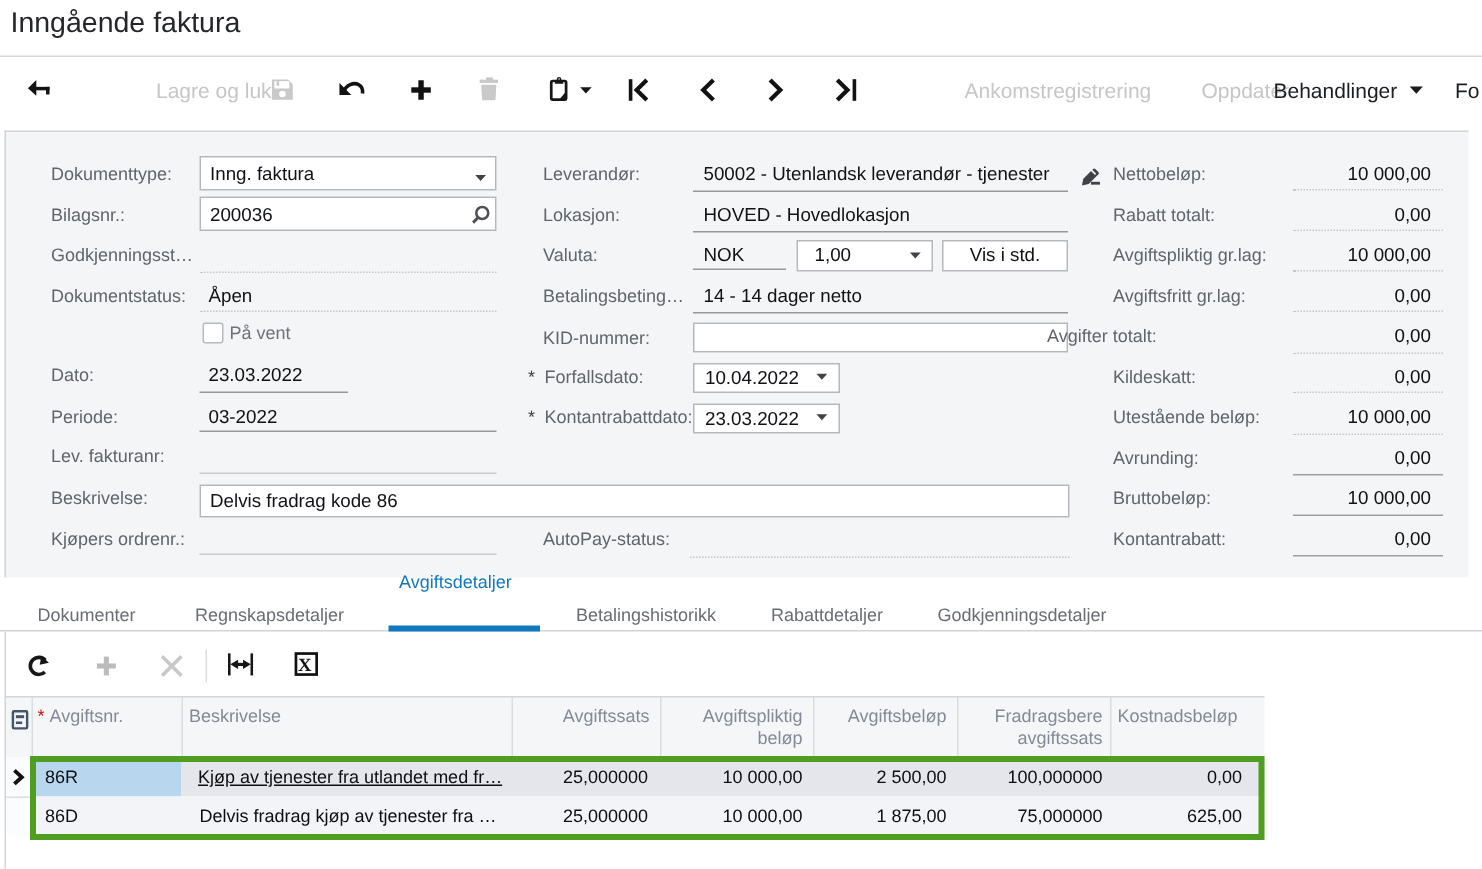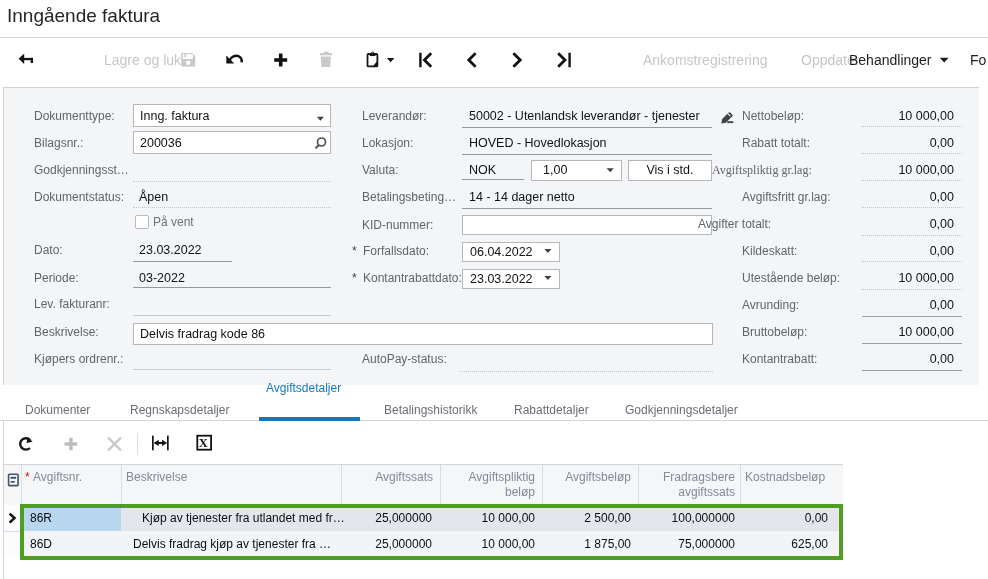--- a/index.html
+++ b/index.html
@@ -78,28 +78,28 @@
 <div class="ul-s" style="left:462px;top:154px;width:250px;"></div>
 <div class="val" style="left:469px;top:161px;">NOK</div>
 <div class="ul-s" style="left:462px;top:179px;width:62px;"></div>
 <div class="box" style="left:531px;top:160px;width:91px;height:21px;"></div>
 <div class="val" style="left:543px;top:161px;">1,00</div>
 <div class="box" style="left:628px;top:160px;width:84px;height:21px;text-align:center;line-height:19px;font-size:12.5px;color:#101215;">Vis i std.</div>
 <div class="val" style="left:469px;top:188px;">14 - 14 dager netto</div>
 <div class="ul-s" style="left:462px;top:208px;width:250px;"></div>
 <div class="box" style="left:462px;top:215px;width:250px;height:20px;"></div>
 <div class="box" style="left:462px;top:242px;width:98px;height:20px;"></div>
-<div class="val" style="left:470px;top:243px;">06.04.2022</div>
+<div class="val" style="left:470px;top:243px;">10.04.2022</div>
 <div class="box" style="left:462px;top:269px;width:98px;height:20px;"></div>
 <div class="val" style="left:470px;top:270px;">23.03.2022</div>
 <div class="ul-d" style="left:460px;top:371px;width:253px;"></div>
 
 <div class="lbl" style="left:742px;top:107px;">Nettobeløp:</div>
 <div class="lbl" style="left:742px;top:134px;">Rabatt totalt:</div>
-<div class="lbl" style="left:712px;top:161px;font-family:Liberation Serif, serif;">Avgiftspliktig gr.lag:</div>
+<div class="lbl" style="left:742px;top:161px;">Avgiftspliktig gr.lag:</div>
 <div class="lbl" style="left:742px;top:188px;">Avgiftsfritt gr.lag:</div>
 <div class="lbl" style="left:698px;top:215px;">Avgifter totalt:</div>
 <div class="lbl" style="left:742px;top:242px;">Kildeskatt:</div>
 <div class="lbl" style="left:742px;top:269px;">Utestående beløp:</div>
 <div class="lbl" style="left:742px;top:296px;">Avrunding:</div>
 <div class="lbl" style="left:742px;top:323px;">Bruttobeløp:</div>
 <div class="lbl" style="left:742px;top:350px;">Kontantrabatt:</div>
 
 <div class="num" style="left:862px;top:107px;width:92px;">10 000,00</div>
 <div class="ul-d" style="left:862px;top:126px;width:100px;"></div>
@@ -152,21 +152,21 @@
 <div class="gh" style="left:640px;top:470px;width:95px;text-align:right;">Fradragsbere<br>avgiftssats</div>
 <div class="gh" style="left:745px;top:470px;width:93px;overflow:hidden;">Kostnadsbeløp</div>
 
 <div class="abs" style="left:4px;top:505px;width:17px;height:52px;background:#fbfcfd;border-right:1px solid #d9dce0;box-sizing:border-box;"></div>
 <div class="abs" style="left:4px;top:531px;width:17px;height:1px;background:#d9dce0;"></div>
 <div class="abs" style="left:21px;top:505px;width:100px;height:26px;background:#b9d6ef;"></div>
 <div class="abs" style="left:121px;top:505px;width:722px;height:26px;background:#e4e6eb;"></div>
 <div class="abs" style="left:21px;top:531px;width:822px;height:26px;background:#f2f4f8;"></div>
 
 <div class="gc" style="left:30px;top:509px;">86R</div>
-<div class="gc" style="left:142px;top:509px;">Kjøp av tjenester fra utlandet med fr…</div>
+<div class="gc" style="left:132px;top:509px;text-decoration:underline;">Kjøp av tjenester fra utlandet med fr…</div>
 <div class="gc" style="left:341px;top:509px;width:91px;text-align:right;">25,000000</div>
 <div class="gc" style="left:440px;top:509px;width:95px;text-align:right;">10 000,00</div>
 <div class="gc" style="left:536px;top:509px;width:95px;text-align:right;">2 500,00</div>
 <div class="gc" style="left:640px;top:509px;width:95px;text-align:right;">100,000000</div>
 <div class="gc" style="left:733px;top:509px;width:95px;text-align:right;">0,00</div>
 
 <div class="gc" style="left:30px;top:535px;">86D</div>
 <div class="gc" style="left:133px;top:535px;">Delvis fradrag kjøp av tjenester fra …</div>
 <div class="gc" style="left:341px;top:535px;width:91px;text-align:right;">25,000000</div>
 <div class="gc" style="left:440px;top:535px;width:95px;text-align:right;">10 000,00</div>

